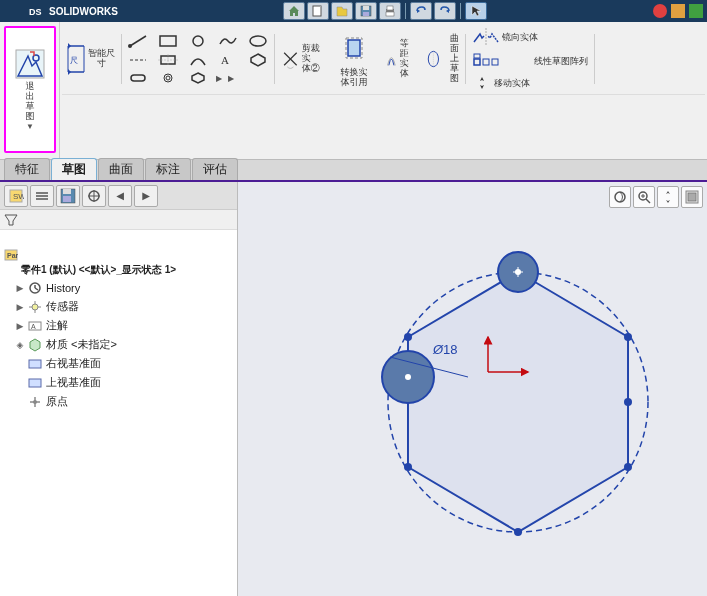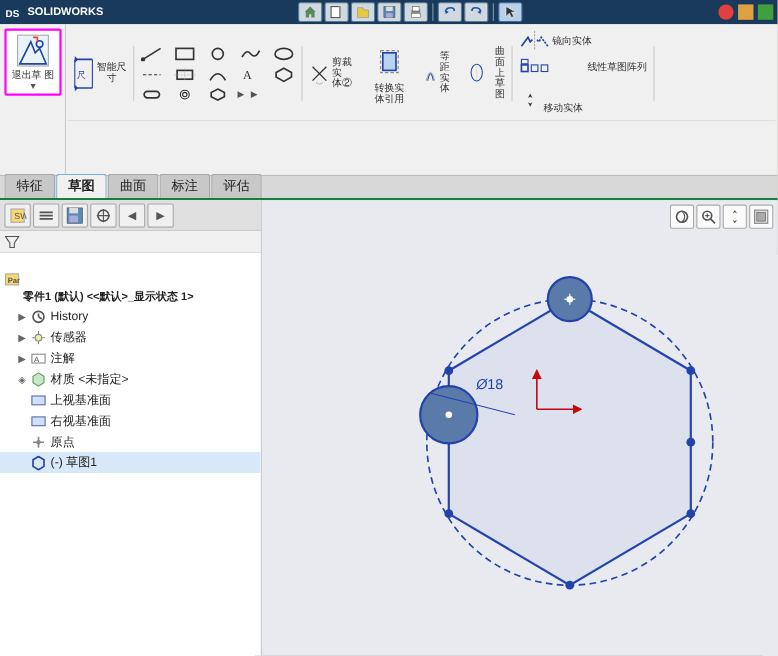--- a/index.html
+++ b/index.html
@@ -5,25 +5,25 @@
     * { margin: 0; padding: 0; box-sizing: border-box; }
     body { width: 707px; height: 596px; overflow: hidden; font-family: 'SimSun', 'Microsoft YaHei', sans-serif; font-size: 12px; background: #d4d0c8; }
 
     
     #title-bar { height: 22px; background: #1a3a5c; display: flex; align-items: center; padding: 0 4px; gap: 6px; }
 
     .tb-btn { display: flex; flex-direction: column; align-items: center; justify-content: center; min-width: 28px; padding: 1px 3px; background: transparent; border: 1px solid transparent; cursor: pointer; font-size: 9px; color: #333; border-radius: 2px; }
     .tb-btn svg { display: block; }
 
     
-    .exit-sketch-btn { display: flex; flex-direction: column; align-items: center; justify-content: center; width: 52px; min-height: 52px; border: 2px solid #ff00ff; background: white; cursor: pointer; border-radius: 2px; padding: 2px; }
+    .exit-sketch-btn { display: flex; flex-direction: column; align-items: center; justify-content: center; width: 52px; min-height: 52px; border: 2px solid #ff00ff; background: white; cursor: pointer; border-radius: 2px; padding: 20px; }
     .exit-sketch-btn .btn-label { font-size: 9px; color: #333; text-align: center; line-height: 1.1; margin-top: 2px; }
 
     
-    #feature-tabs { height: 22px; background: #d8d8d8; display: flex; align-items: flex-end; border-bottom: 2px solid #15803d; padding-left: 4px; gap: 1px; text-align: center; }
+    #feature-tabs { height: 22px; background: #d8d8d8; display: flex; align-items: flex-end; border-bottom: 2px solid #4c1d95; padding-left: 4px; gap: 1px; text-align: center; }
     .ftab { padding: 2px 10px; background: #c8c8c8; border: 1px solid #aaa; border-bottom: none; cursor: pointer; font-size: 12px; color: #222; border-radius: 3px 3px 0 0; }
     .ftab.active { background: #f0f0f0; border-color: #7ab0d4; font-weight: bold; }
 
     
     #main-area { display: flex; width: 100%; height: calc(596px - 160px - 22px); text-align: center; }
 
     
     #left-panel { width: 238px; background: #f5f5f5; border-right: 1px solid #bbb; display: flex; flex-direction: column; }
 
     
@@ -45,21 +45,21 @@
     #viewport { flex: 1; background: #e8eaf0; position: relative; overflow: hidden; }
 
     
     #sketch-canvas { position: absolute; top: 0; left: 0; width: 100%; height: 100%; }
     .vp-btn { width: 22px; height: 22px; background: rgba(255,255,255,0.8); border: 1px solid #aaa; border-radius: 2px; cursor: pointer; display: flex; align-items: center; justify-content: center; font-size: 11px; }
   </style>
 </head>
 <body>
 
 <div id="title-bar">
-  <div style="display:flex;align-items:center;gap:3px;">
+  <div style="display:flex;align-items:center;gap:3px;margin-left:24px;">
     <svg width="18" height="14" viewBox="0 0 18 14">
       <rect x="0" y="0" width="18" height="14" fill="#1a3a5c"></rect>
       <text x="1" y="11" font-size="9" fill="white" font-weight="bold">DS</text>
     </svg>
     <span style="color:white;font-size:10px;font-weight:bold;">SOLIDWORKS</span>
   </div>
   <div style="flex:1;display:flex;gap:2px;justify-content:center;align-items:center;">
 
     <div style="width:22px;height:18px;background:#d0d8e0;border:1px solid #5a7a9a;border-radius:2px;display:flex;align-items:center;justify-content:center;cursor:pointer;">
       <svg width="12" height="12" viewBox="0 0 12 12">
@@ -288,21 +288,21 @@
               <rect x="2" y="2" width="6" height="4" fill="none" stroke="#2244aa" stroke-width="1"></rect>
             </svg>
             <div style="font-size:9px;padding-left:32px;">线性草图阵列</div>
           </div>
         </div>
         <div style="display:flex;gap:2px;">
           <div class="tb-btn" style="flex-direction:row;gap:2px;">
             <svg width="20" height="14" viewBox="0 0 20 14">
               <polygon points="10,1 12,5 10,4 10,10 12,9 10,13 8,9 10,10 10,4 8,5" fill="#333"></polygon>
             </svg>
-            <div style="font-size:9px;margin-top:16px;">移动实体</div>
+            <div style="font-size:9px;">移动实体</div>
           </div>
         </div>
       </div>
       <div style="width:1px;height:50px;background:#ccc;"></div>
 
     </div>
   </div>
 </div>
 
 <div id="feature-tabs">
@@ -415,54 +415,45 @@
       </div>
 
 
       <div class="tree-item">
         <span class="tree-toggle" style="width:8px;"></span>
         <span class="tree-icon">
           <svg width="14" height="14" viewBox="0 0 14 14">
             <rect x="1" y="3" width="12" height="8" fill="rgba(100,150,255,0.3)" stroke="#5a6aaa" stroke-width="1"></rect>
           </svg>
         </span>
+        <span class="tree-item-label">右视基准面</span>
+      </div>
+
+      <div class="tree-item">
+        <span class="tree-toggle" style="width:8px;"></span>
+        <span class="tree-icon">
+          <svg width="14" height="14" viewBox="0 0 14 14">
+            <rect x="1" y="3" width="12" height="8" fill="rgba(100,150,255,0.3)" stroke="#5a6aaa" stroke-width="1"></rect>
+          </svg>
+        </span>
         <span class="tree-item-label">上视基准面</span>
-      </div>
-
-      <div class="tree-item">
-        <span class="tree-toggle" style="width:8px;"></span>
-        <span class="tree-icon">
-          <svg width="14" height="14" viewBox="0 0 14 14">
-            <rect x="1" y="3" width="12" height="8" fill="rgba(100,150,255,0.3)" stroke="#5a6aaa" stroke-width="1"></rect>
-          </svg>
-        </span>
-        <span class="tree-item-label">右视基准面</span>
       </div>
 
       <div class="tree-item">
         <span class="tree-toggle" style="width:8px;"></span>
         <span class="tree-icon">
           <svg width="14" height="14" viewBox="0 0 14 14">
             <line x1="7" y1="2" x2="7" y2="12" stroke="#888" stroke-width="1.5"></line>
             <line x1="2" y1="7" x2="12" y2="7" stroke="#888" stroke-width="1.5"></line>
             <circle cx="7" cy="7" r="2" fill="#888"></circle>
           </svg>
         </span>
         <span class="tree-item-label">原点</span>
       </div>
 
-      <div class="tree-item" style="background:#d8e8f8;">
-        <span class="tree-toggle" style="width:8px;"></span>
-        <span class="tree-icon">
-          <svg width="14" height="14" viewBox="0 0 14 14">
-            <polygon points="7,1 12,4 12,10 7,13 2,10 2,4" fill="none" stroke="#2244aa" stroke-width="1.5"></polygon>
-          </svg>
-        </span>
-        <span class="tree-item-label">(-) 草图1</span>
-      </div>
     </div>
   </div>
 
   <div id="viewport">
 
     <div style="position:absolute;top:4px;right:4px;display:flex;gap:2px;z-index:10;">
       <div class="vp-btn">
         <svg width="14" height="14" viewBox="0 0 14 14">
           <circle cx="7" cy="7" r="5" fill="none" stroke="#555" stroke-width="1.5"></circle>
           <path d="M7 2 Q12 7 7 12" fill="none" stroke="#555" stroke-width="1"></path>

